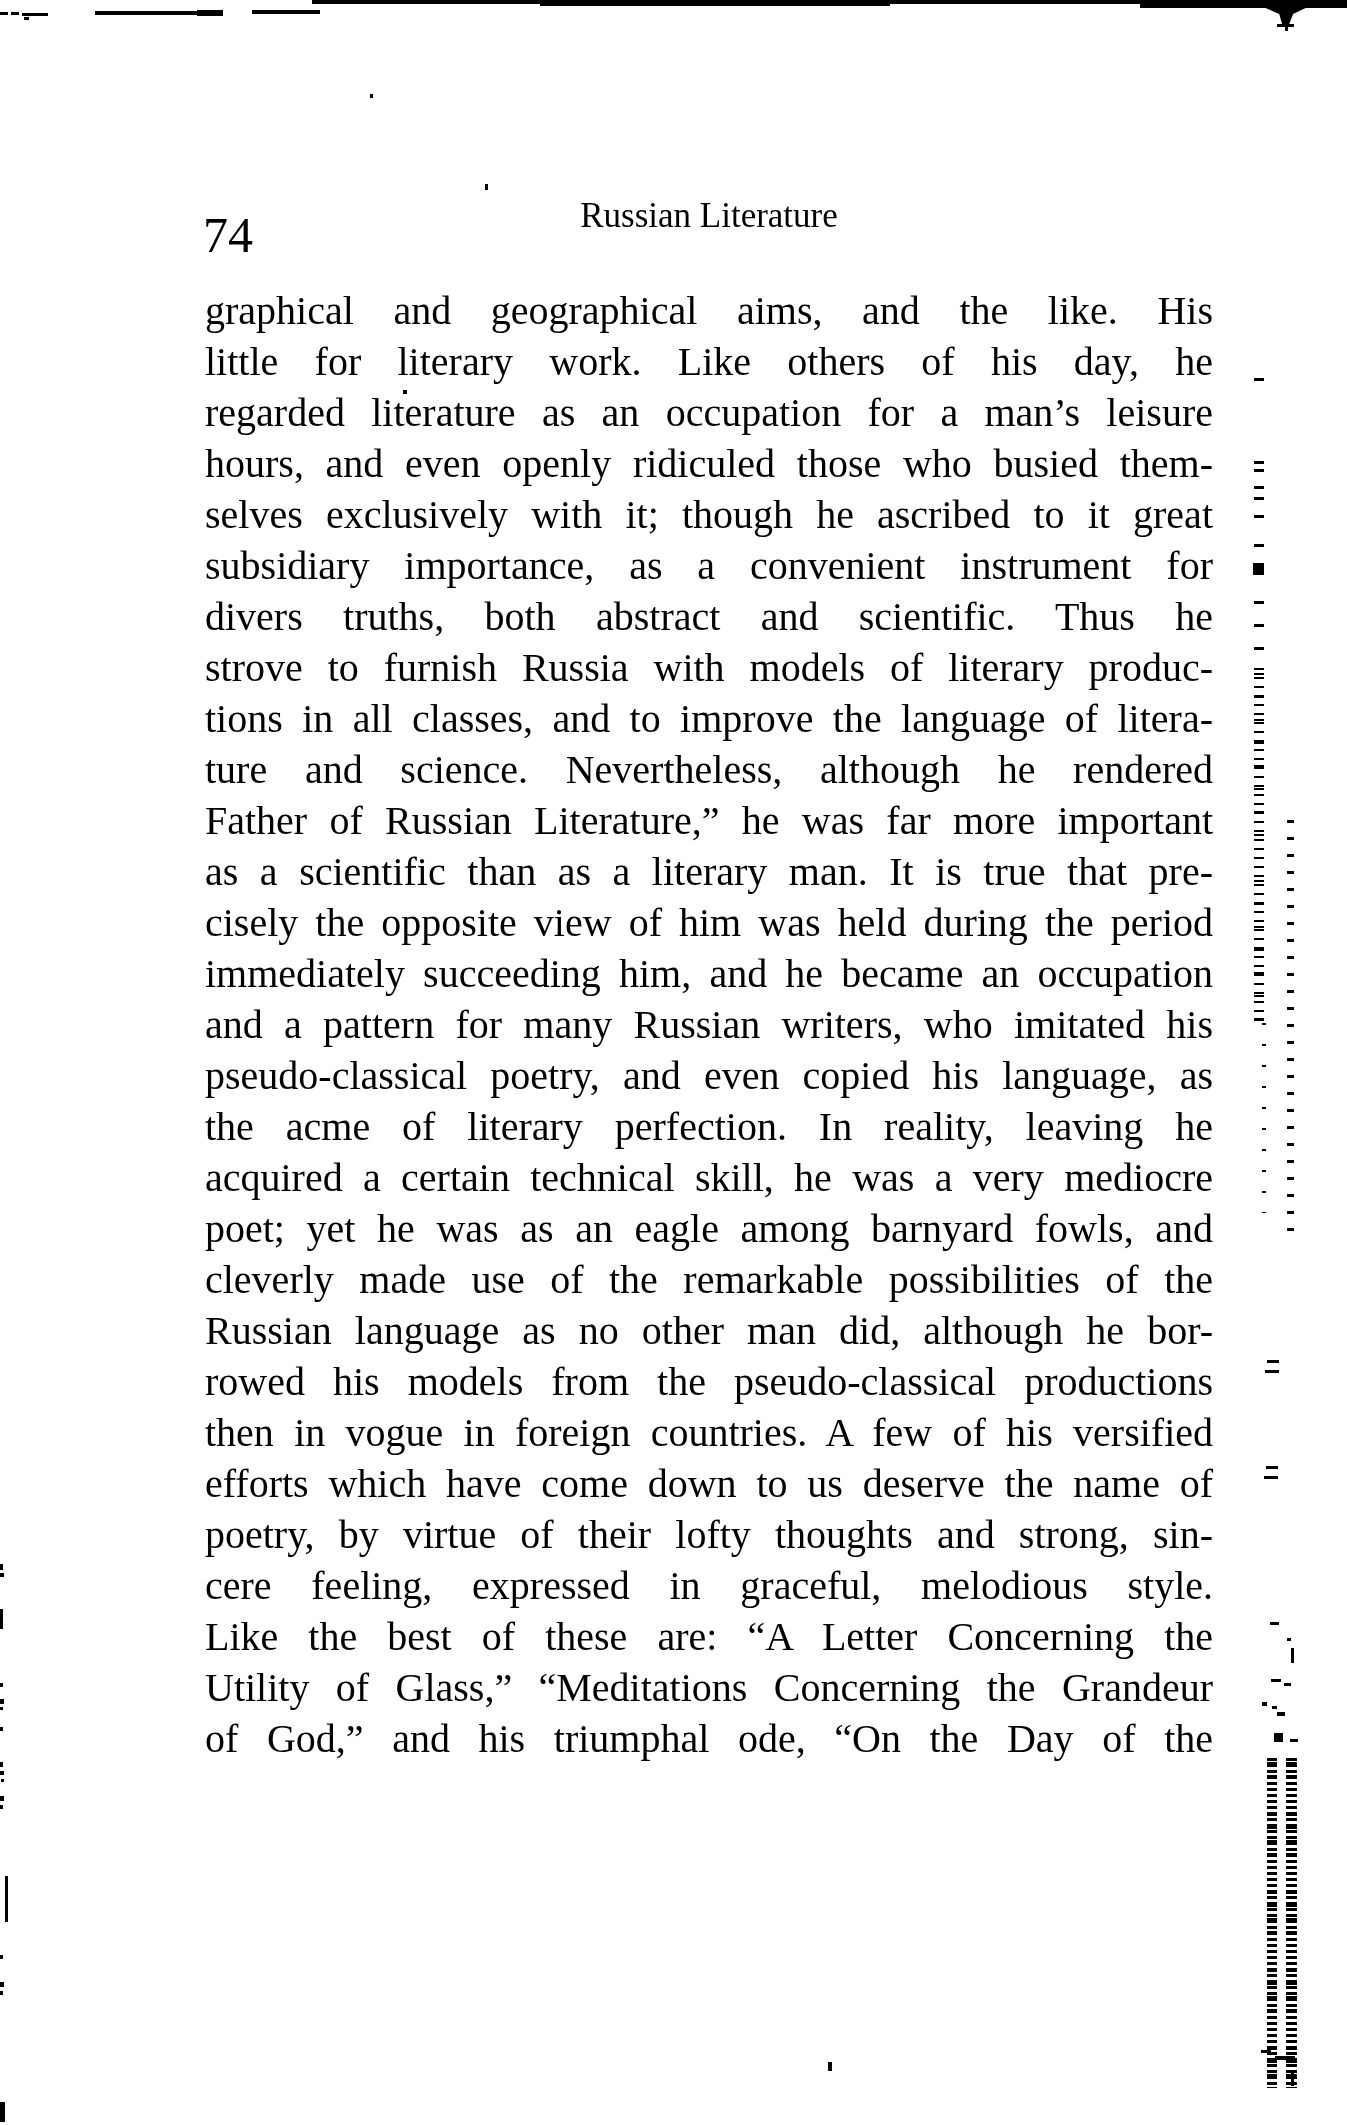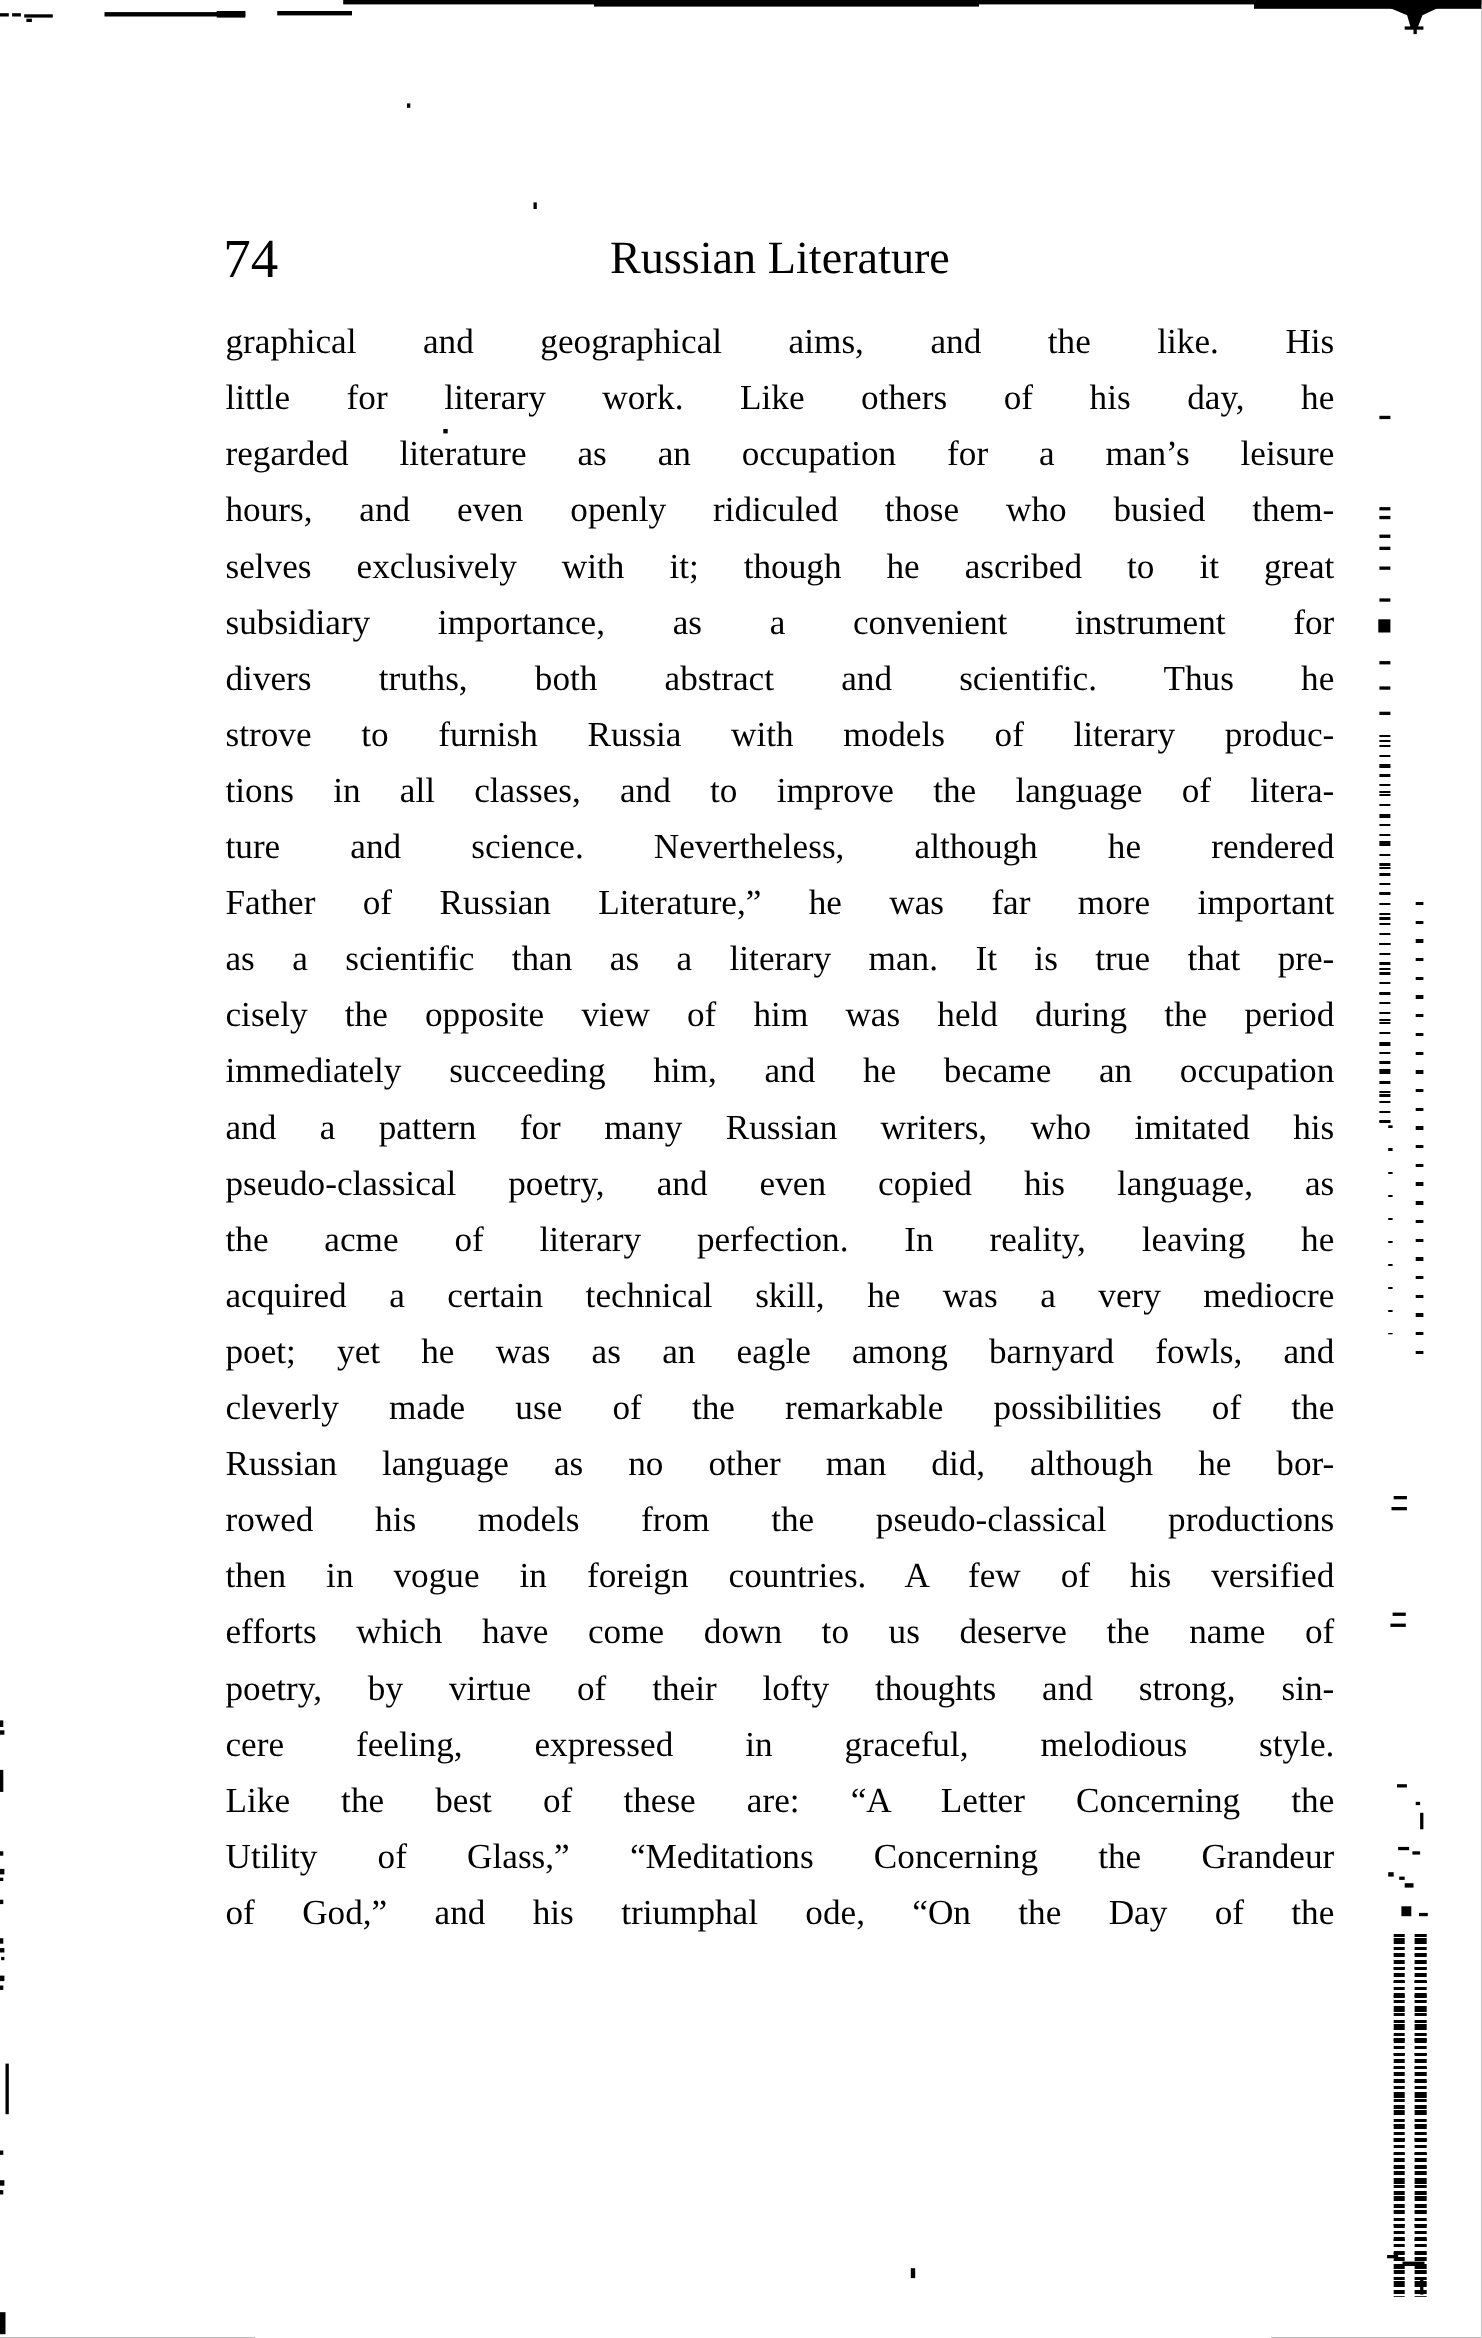--- a/index.html
+++ b/index.html
@@ -10,28 +10,28 @@
     background:#ffffff;
     overflow:hidden;
     font-family:"Liberation Serif","DejaVu Serif",serif;
     color:#000;
   }
   .pagenum {
     position:absolute; left:203px; top:210px;
     font-size:50px; line-height:1;
   }
   .header-title {
-    position:absolute; left:205px; top:214px; width:1008px;
-    text-align:center; font-size:42px; line-height:1; letter-spacing:0px;
+    position:absolute; left:205px; top:198px; width:1008px;
+    text-align:center; font-size:35px; line-height:1; letter-spacing:0px;
   }
   .body-text {
     position:absolute; left:205px; top:285px; width:1008px;
   }
   .line {
-    font-size:32px; line-height:51px; height:51px;
+    font-size:40px; line-height:51px; height:51px;
     text-align:justify; text-align-last:justify; -moz-text-align-last:justify;
     white-space:normal; overflow:visible;
   }
   
   .m { position:absolute; background:#000; }
   .funnel {
     position:absolute; background:#000;
     clip-path: polygon(0 0,100% 0,64% 45%,56% 100%,46% 100%,40% 45%);
   }
   .noise-strip {

